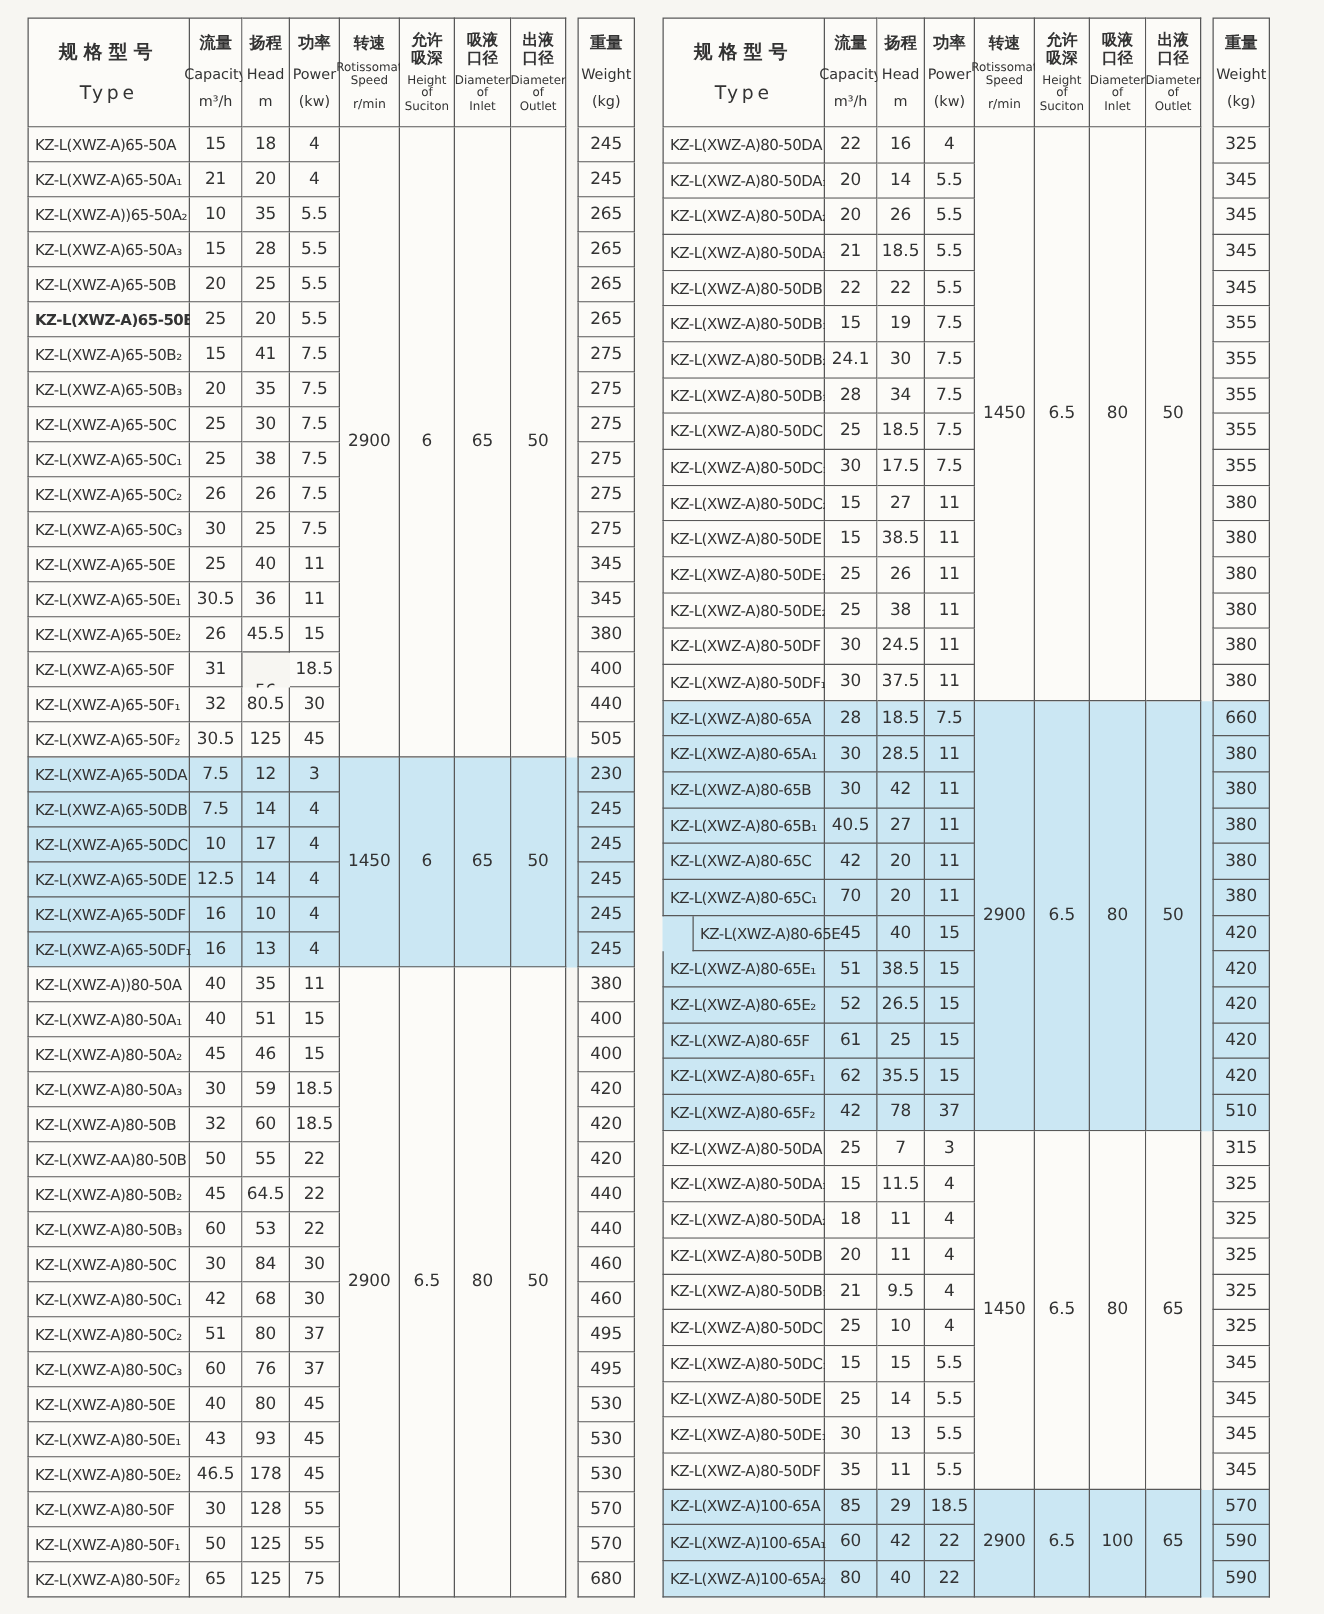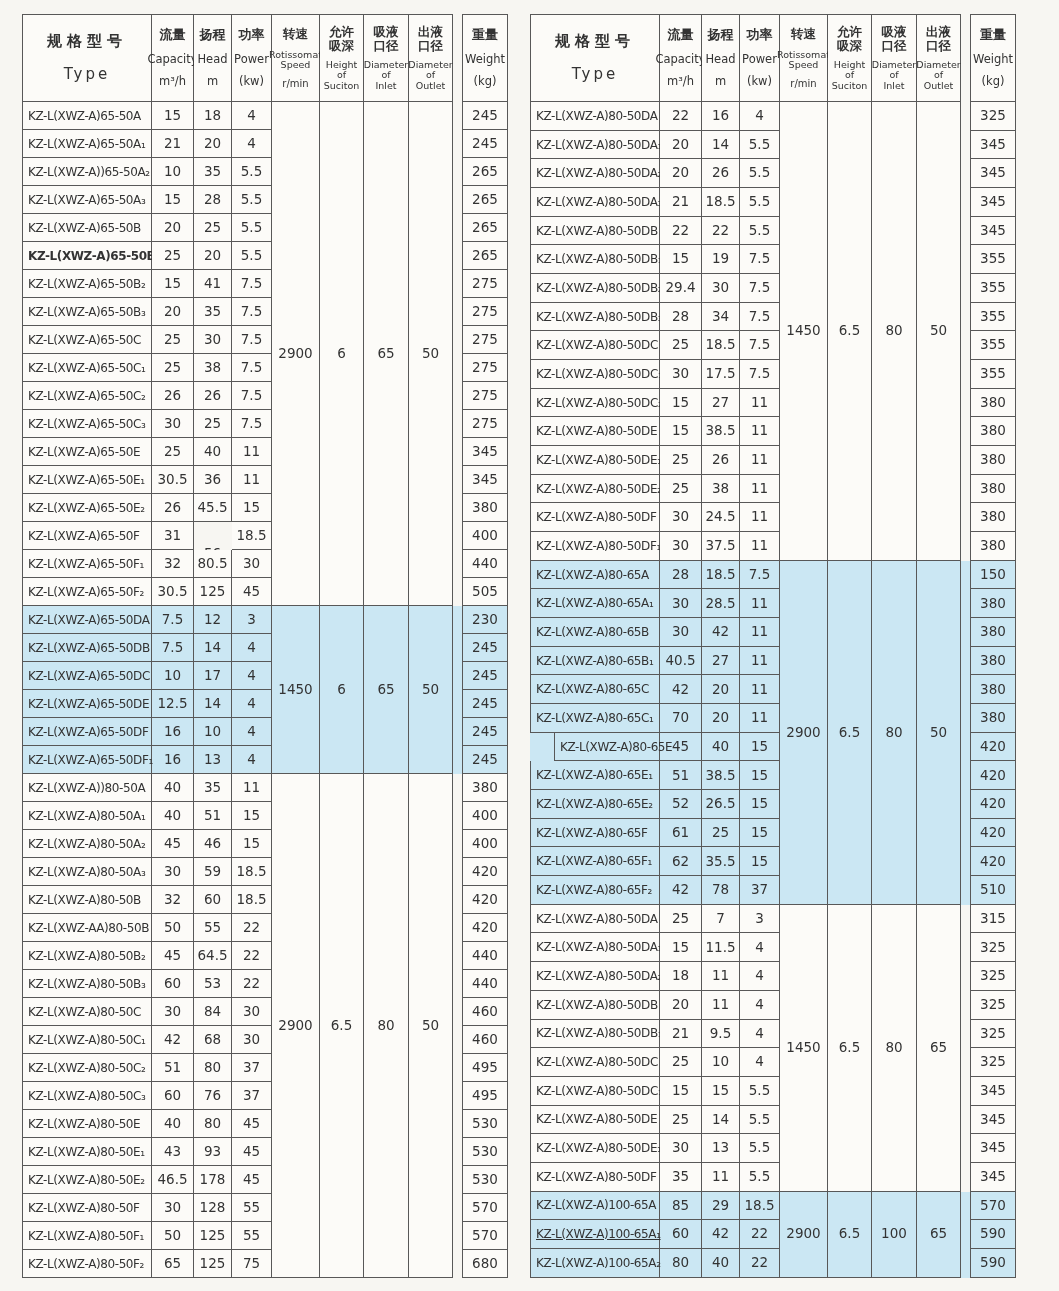--- a/index.html
+++ b/index.html
@@ -435,21 +435,21 @@
         <div class="c" style="grid-area: 6 / 2;">22</div>
         <div class="c" style="grid-area: 6 / 3;">22</div>
         <div class="c" style="grid-area: 6 / 4;">5.5</div>
         <div class="c w bl" style="grid-area: 6 / 10;">345</div>
         <div class="c t bl" style="grid-area: 7 / 1;">KZ-L(XWZ-A)80-50DB₁</div>
         <div class="c" style="grid-area: 7 / 2;">15</div>
         <div class="c" style="grid-area: 7 / 3;">19</div>
         <div class="c" style="grid-area: 7 / 4;">7.5</div>
         <div class="c w bl" style="grid-area: 7 / 10;">355</div>
         <div class="c t bl" style="grid-area: 8 / 1;">KZ-L(XWZ-A)80-50DB₂</div>
-        <div class="c" style="grid-area: 8 / 2;">29.4</div>
+        <div class="c" style="grid-area: 8 / 2;">24.1</div>
         <div class="c" style="grid-area: 8 / 3;">30</div>
         <div class="c" style="grid-area: 8 / 4;">7.5</div>
         <div class="c w bl" style="grid-area: 8 / 10;">355</div>
         <div class="c t bl" style="grid-area: 9 / 1;">KZ-L(XWZ-A)80-50DB₃</div>
         <div class="c" style="grid-area: 9 / 2;">28</div>
         <div class="c" style="grid-area: 9 / 3;">34</div>
         <div class="c" style="grid-area: 9 / 4;">7.5</div>
         <div class="c w bl" style="grid-area: 9 / 10;">355</div>
         <div class="c t bl" style="grid-area: 10 / 1;">KZ-L(XWZ-A)80-50DC</div>
         <div class="c" style="grid-area: 10 / 2;">25</div>
@@ -493,21 +493,21 @@
         <div class="c w bl" style="grid-area: 17 / 10;">380</div>
         <div class="hl" style="grid-area: 18 / 1 / span 12 / 11;"></div>
         <div class="c m clear" style="grid-area: 18 / 5 / span 12;">2900</div>
         <div class="c m clear" style="grid-area: 18 / 6 / span 12;">6.5</div>
         <div class="c m clear" style="grid-area: 18 / 7 / span 12;">80</div>
         <div class="c m clear" style="grid-area: 18 / 8 / span 12;">50</div>
         <div class="c t clear bl" style="grid-area: 18 / 1;">KZ-L(XWZ-A)80-65A</div>
         <div class="c clear" style="grid-area: 18 / 2;">28</div>
         <div class="c clear" style="grid-area: 18 / 3;">18.5</div>
         <div class="c clear" style="grid-area: 18 / 4;">7.5</div>
-        <div class="c w clear bl" style="grid-area: 18 / 10;">150</div>
+        <div class="c w clear bl" style="grid-area: 18 / 10;">660</div>
         <div class="c t clear bl" style="grid-area: 19 / 1;">KZ-L(XWZ-A)80-65A₁</div>
         <div class="c clear" style="grid-area: 19 / 2;">30</div>
         <div class="c clear" style="grid-area: 19 / 3;">28.5</div>
         <div class="c clear" style="grid-area: 19 / 4;">11</div>
         <div class="c w clear bl" style="grid-area: 19 / 10;">380</div>
         <div class="c t clear bl" style="grid-area: 20 / 1;">KZ-L(XWZ-A)80-65B</div>
         <div class="c clear" style="grid-area: 20 / 2;">30</div>
         <div class="c clear" style="grid-area: 20 / 3;">42</div>
         <div class="c clear" style="grid-area: 20 / 4;">11</div>
         <div class="c w clear bl" style="grid-area: 20 / 10;">380</div>
@@ -613,21 +613,21 @@
         <div class="hl" style="grid-area: 40 / 1 / span 3 / 11;"></div>
         <div class="c m clear" style="grid-area: 40 / 5 / span 3;">2900</div>
         <div class="c m clear" style="grid-area: 40 / 6 / span 3;">6.5</div>
         <div class="c m clear" style="grid-area: 40 / 7 / span 3;">100</div>
         <div class="c m clear" style="grid-area: 40 / 8 / span 3;">65</div>
         <div class="c t clear bl" style="grid-area: 40 / 1;">KZ-L(XWZ-A)100-65A</div>
         <div class="c clear" style="grid-area: 40 / 2;">85</div>
         <div class="c clear" style="grid-area: 40 / 3;">29</div>
         <div class="c clear" style="grid-area: 40 / 4;">18.5</div>
         <div class="c w clear bl" style="grid-area: 40 / 10;">570</div>
-        <div class="c t clear bl" style="grid-area: 41 / 1; text-decoration: underline;">KZ-L(XWZ-A)100-65A₁</div>
+        <div class="c t clear bl" style="grid-area: 41 / 1;">KZ-L(XWZ-A)100-65A₁</div>
         <div class="c clear" style="grid-area: 41 / 2;">60</div>
         <div class="c clear" style="grid-area: 41 / 3;">42</div>
         <div class="c clear" style="grid-area: 41 / 4;">22</div>
         <div class="c w clear bl" style="grid-area: 41 / 10;">590</div>
         <div class="c t clear bl" style="grid-area: 42 / 1;">KZ-L(XWZ-A)100-65A₂</div>
         <div class="c clear" style="grid-area: 42 / 2;">80</div>
         <div class="c clear" style="grid-area: 42 / 3;">40</div>
         <div class="c clear" style="grid-area: 42 / 4;">22</div>
         <div class="c w clear bl" style="grid-area: 42 / 10;">590</div>
       </div>

